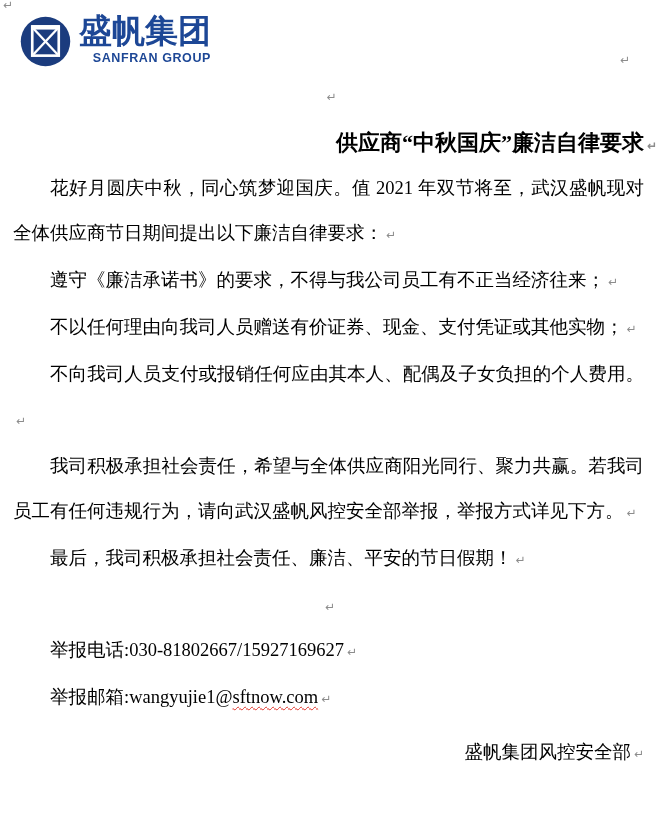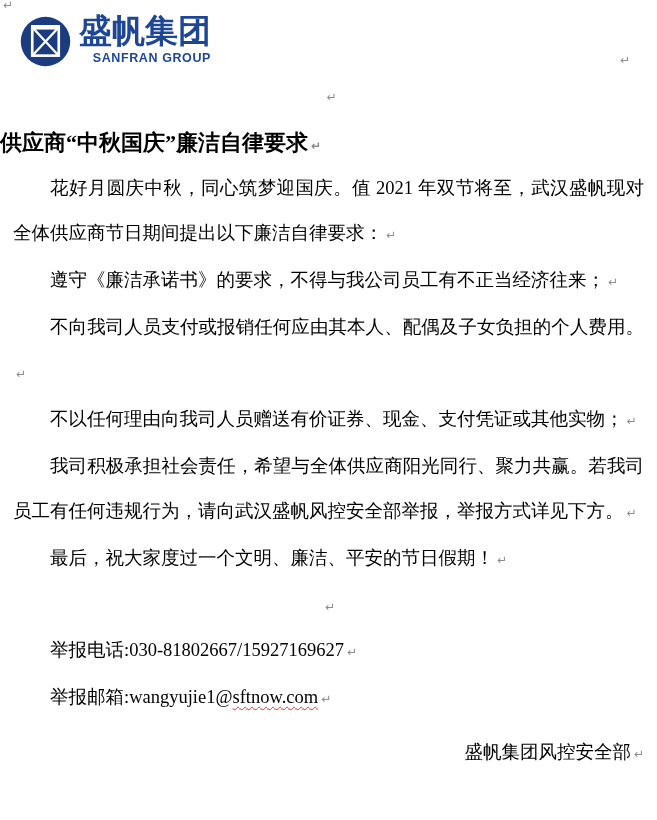--- a/index.html
+++ b/index.html
@@ -35,21 +35,21 @@
   }
   .pmark-topleft  { position:absolute; left:3px;  top:-2px; margin:0; }
   .pmark-topright { position:absolute; left:620px; top:53px; margin:0; }
   .pmark-centerline {
     position:absolute; left:0; top:90px; width:100%;
     text-align:center;
   }
   
   .doc-title {
     position:absolute; left:0; top:128px; width:100%;
-    text-align:left;
+    text-align:right;
     font-size:22px; font-weight:bold;
     white-space:nowrap;
   }
   
   .doc-body {
     position:absolute; left:13px; top:166px; width:631px;
     font-size:18.5px; line-height:45px;
   }
   .para {
     text-indent:2em;
@@ -92,27 +92,27 @@
 
   <div class="doc-title"><span>供应商“中秋国庆”廉洁自律要求</span><span class="pmark">↵</span></div>
 
   <div class="doc-body">
 
     <div class="para"><span>花好月圆庆中秋，同心筑梦迎国庆。值 2021 年双节将至，武汉盛帆现对全体供应商节日期间提出以下廉洁自律要求：</span><span class="pmark">↵</span></div>
 
     <div class="para"><span>遵守《廉洁承诺书》的要求，不得与我公司员工有不正当经济往来；</span><span class="pmark">↵</span></div>
 
 
+    <div class="para"><span>不以任何理由向我司人员赠送有价证券、现金、支付凭证或其他实物；</span><span class="pmark">↵</span></div>
+
     <div class="para"><span>不向我司人员支付或报销任何应由其本人、配偶及子女负担的个人费用。</span><span class="pmark">↵</span></div>
-
-    <div class="para"><span>不以任何理由向我司人员赠送有价证券、现金、支付凭证或其他实物；</span><span class="pmark">↵</span></div>
 
     <div class="para"><span>我司积极承担社会责任，希望与全体供应商阳光同行、聚力共赢。若我司员工有任何违规行为，请向武汉盛帆风控安全部举报，举报方式详见下方。</span><span class="pmark">↵</span></div>
 
-    <div class="para"><span>最后，祝大家度过一个文明、廉洁、平安的节日假期！</span><span class="pmark">↵</span></div>
+    <div class="para"><span>最后，我司积极承担社会责任、廉洁、平安的节日假期！</span><span class="pmark">↵</span></div>
 
     <div class="para para-empty"><span class="pmark">↵</span></div>
 
     <div class="para"><span>举报电话:</span><span>030-81802667/15927169627</span><span class="pmark">↵</span></div>
 
     <div class="para"><span>举报邮箱:</span><span>wangyujie1@</span><span class="squiggle">sftnow.com</span><span class="pmark">↵</span></div>
 
     <div class="para para-right sig-block"><span>盛帆集团风控安全部</span><span class="pmark">↵</span></div>
 
   </div>

